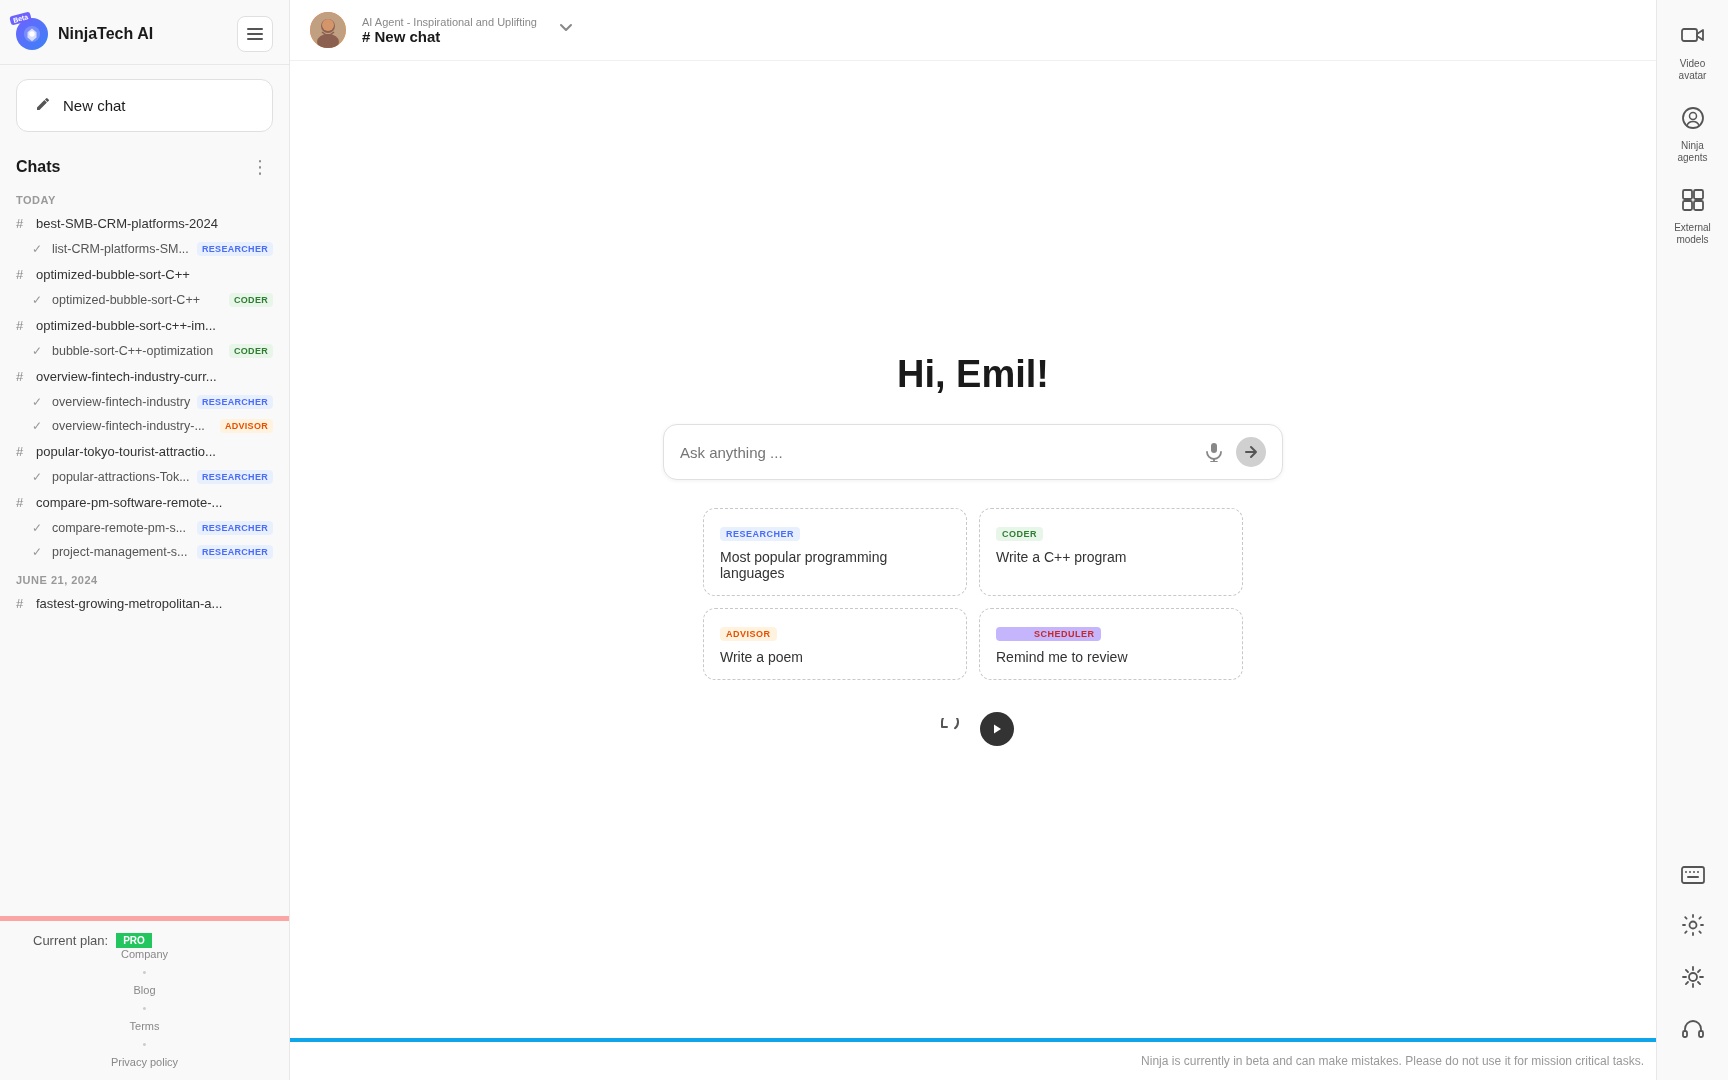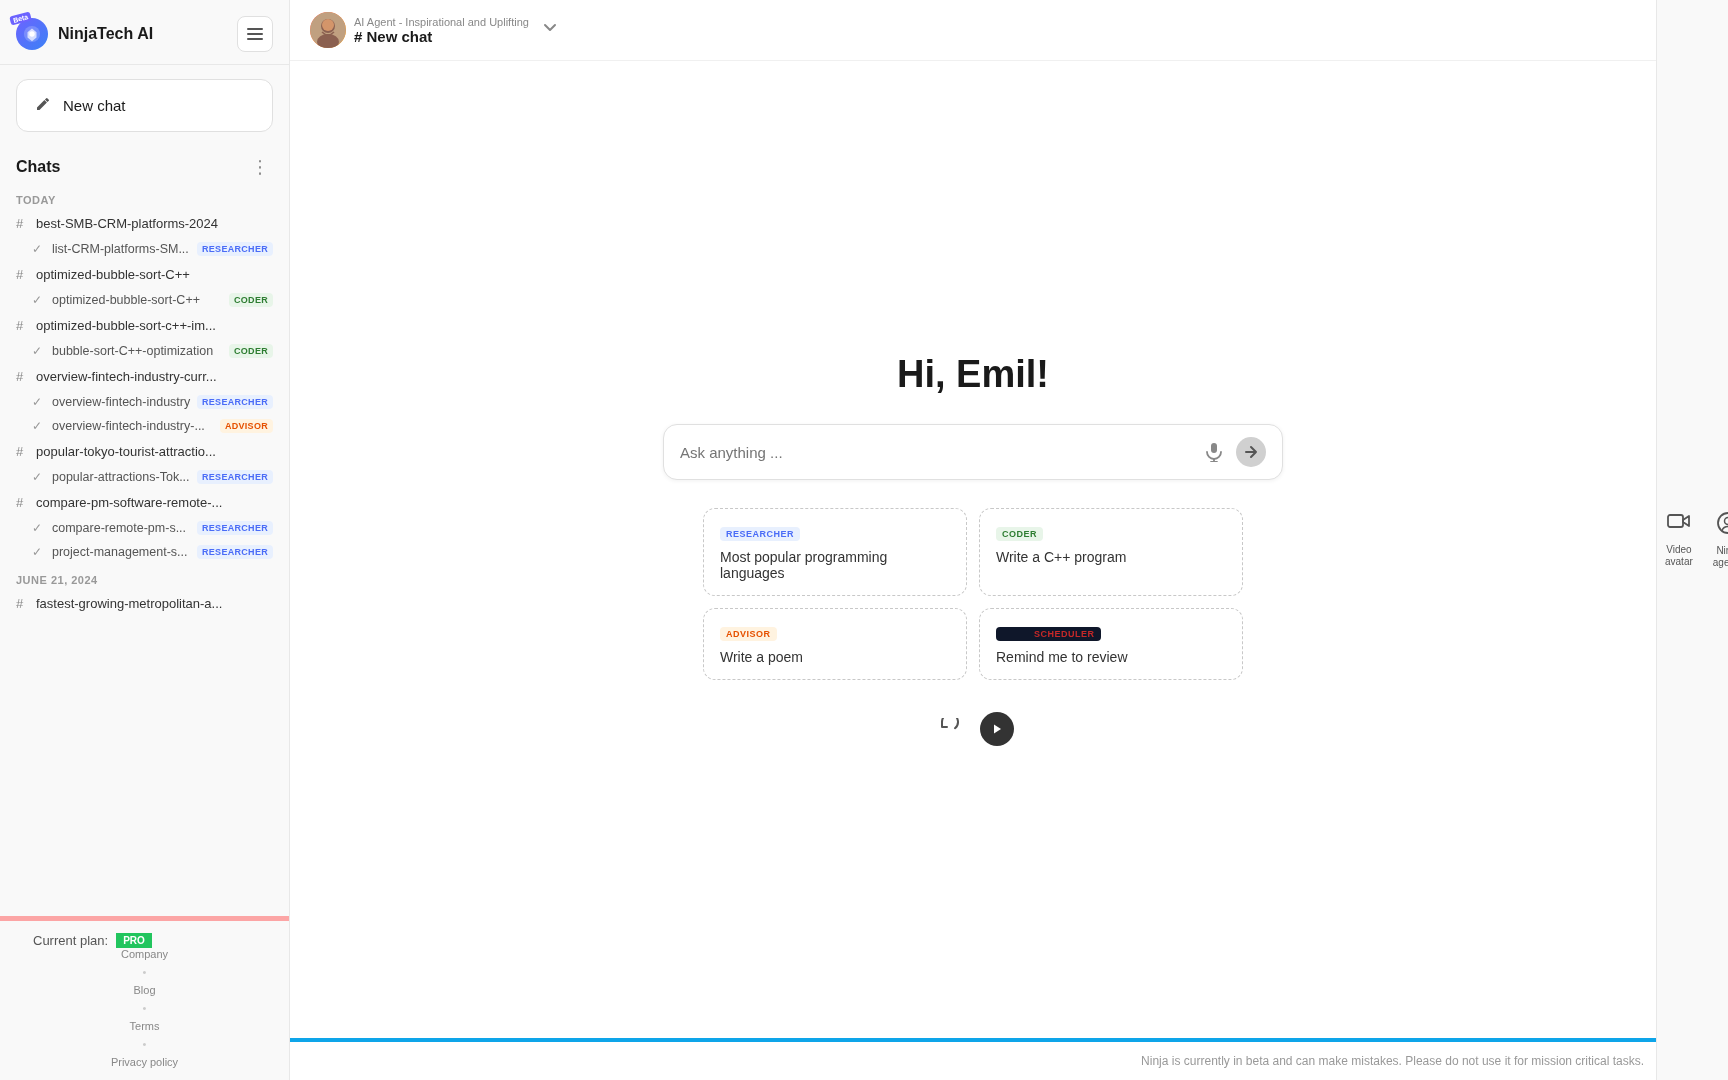--- a/index.html
+++ b/index.html
@@ -238,21 +238,21 @@
       height: 100%;
       background: #fff;
     }
 
     
     .topbar {
       display: flex;
       align-items: center;
       padding: 12px 20px;
       border-bottom: 1px solid #f0f0f0;
-      gap: 8px;
+      gap: 16px;
     }
 
     .agent-avatar {
       width: 36px;
       height: 36px;
       border-radius: 50%;
       background: linear-gradient(135deg, #ff6b6b, #ffa500);
       display: flex;
       align-items: center;
       justify-content: center;
@@ -372,21 +372,21 @@
       padding: 2px 6px;
       border-radius: 4px;
       text-transform: uppercase;
       letter-spacing: 0.5px;
       display: inline-block;
       margin-bottom: 8px;
     }
     .card-badge-researcher { background: #e8f0fe; color: #4a6cf7; }
     .card-badge-coder { background: #e8f5e9; color: #2e7d32; }
     .card-badge-advisor { background: #fff3e0; color: #e65100; }
-    .card-badge-scheduler { background: #0f172a; color: #c62828; padding-left: 38px; }
+    .card-badge-scheduler { background: #c4b5fd; color: #c62828; padding-left: 38px; }
 
     .card-text {
       font-size: 14px;
       color: #333;
       font-weight: 400;
     }
 
     
     .chat-bottom-controls {
       display: flex;
@@ -431,21 +431,21 @@
       border-top: 4px solid #0ea5e9;
     }
 
     
     .right-sidebar {
       width: 72px;
       min-width: 72px;
       background: #f9f9f9;
       border-left: 1px solid #e8e8e8;
       display: flex;
-      flex-direction: row;
+      flex-direction: column;
       align-items: center;
       padding: 16px 0;
       gap: 4px;
     }
 
     .right-nav-item {
       display: flex;
       flex-direction: column;
       align-items: center;
       gap: 4px;

